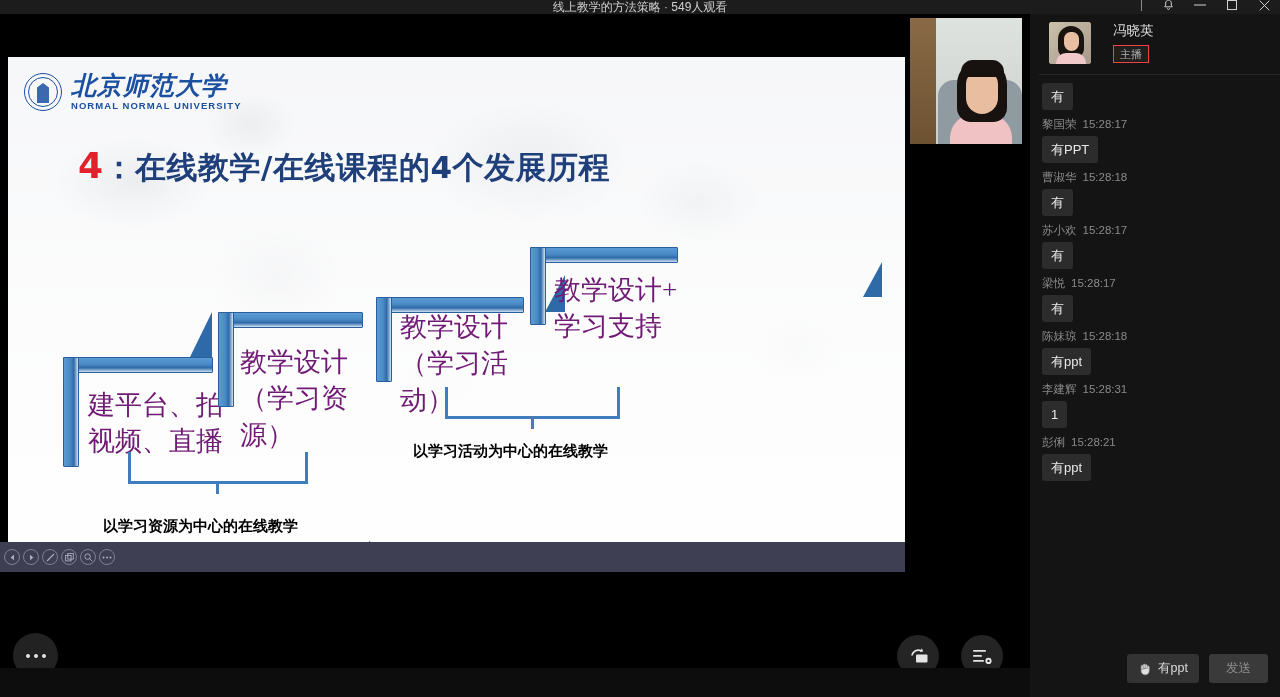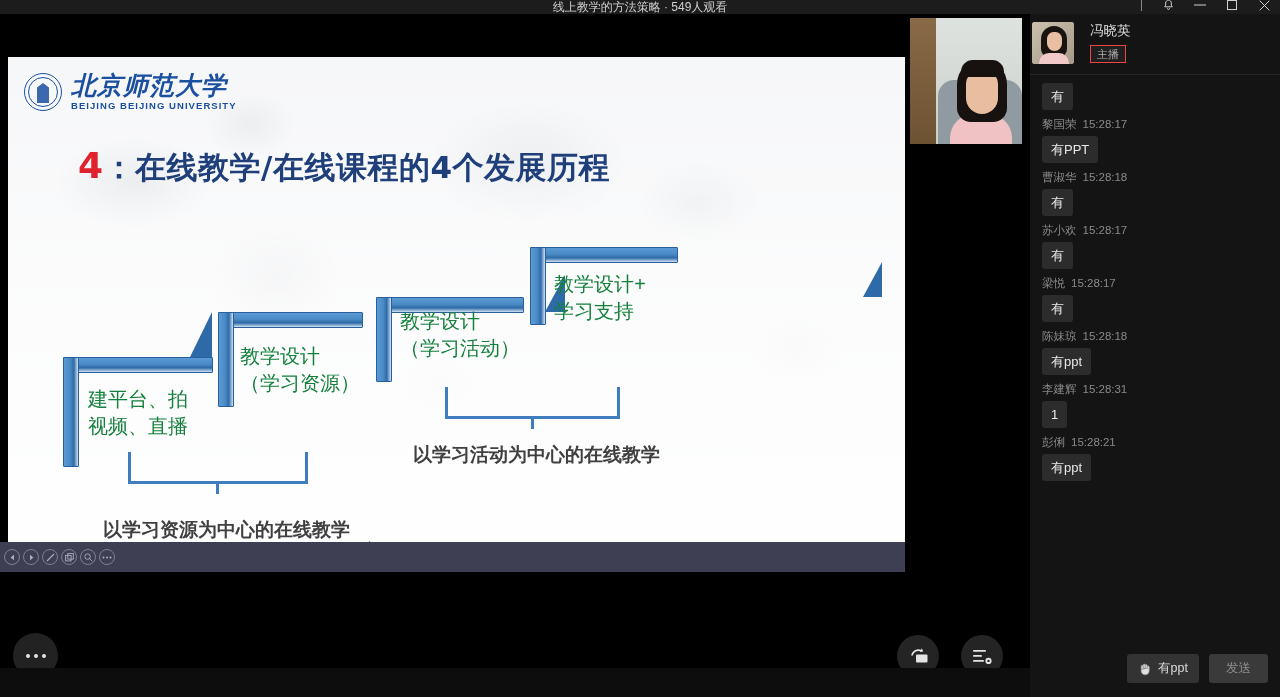--- a/index.html
+++ b/index.html
@@ -104,33 +104,33 @@
   .lbox .arm-v {
     position: absolute; left: 0; top: 0; width: 16px;
     background: linear-gradient(to right, #5b9bd5 0%, #4a8ac4 45%, #2e6aa8 70%, #cfe1f2 100%);
     border: 1px solid #2a5f9e; border-radius: 1px;
   }
   .lbox .tri {
     position: absolute; width: 0; height: 0;
   }
   .lbox-label {
     position: absolute;
-    font-family: Liberation Mono, monospace;
-    font-size: 20px; color: #15803d; line-height: 1.35; white-space: pre-line;
+    font-family: Liberation Serif, serif;
+    font-size: 27px; color: #701a75; line-height: 1.35; white-space: pre-line;
   }
 
   
   .brace { position: absolute; }
   .brace .bl, .brace .br2 { position: absolute; width: 3px; background: #3f7dbd; }
   .brace .bh { position: absolute; height: 3px; background: #3f7dbd; }
   .brace .bt { position: absolute; width: 3px; background: #3f7dbd; }
 
   .caption {
     position: absolute; font-family: Liberation Sans, sans-serif;
-    font-size: 19px; font-weight: 700; color: #404040; white-space: nowrap;
+    font-size: 15px; font-weight: 700; color: #000000; white-space: nowrap;
   }
 
   .cursor-arrow { position: absolute; left: 361px; top: 484px; z-index: 6; }
 
   
   .webcam {
     position: absolute; left: 910px; top: 4px; width: 112px; height: 126px;
     background: #2b2f33; overflow: hidden; z-index: 8;
   }
   .wc-wall-l { position:absolute; left:0; top:0; width:26px; height:100%;
@@ -175,22 +175,23 @@
   }
   #btn-screen { left: 897px; top: 621px; }
   #btn-list   { left: 961px; top: 621px; }
 
   
   .chat {
     position: absolute; left: 1030px; top: 14px; width: 250px; height: 683px;
     background: #141414; display: flex; flex-direction: column;
   }
   .chat-header {
-    display: flex; align-items: flex-start; gap: 16px; padding: 8px 10px 10px 2px;
+    display: flex; align-items: flex-start; gap: 22px; padding: 8px 10px 10px 10px;
     border-bottom: 1px solid #262626;
+    margin-left: 9px;
   }
   .avatar {
     width: 42px; height: 42px; border-radius: 3px; overflow: hidden; position: relative;
     background: #b7ae9a; flex: none;
   }
   .av-bg { position:absolute; inset:0; background: linear-gradient(135deg,#cbc1ab,#a6998a); }
   .av-hair { position:absolute; left:9px; top:4px; width:26px; height:32px; background:#1a1410; border-radius:13px 13px 9px 9px;}
   .av-face { position:absolute; left:15px; top:10px; width:15px; height:19px; background:#e9bfa3; border-radius:7px 7px 8px 8px;}
   .av-body { position:absolute; left:7px; top:31px; width:30px; height:14px; background:#f2c9c9; border-radius:10px 10px 0 0;}
   .chat-name { color: #dcdcdc; font-size: 13.5px; line-height: 16px; padding-top: 1px; }
@@ -266,21 +267,21 @@
 
   <div class="stage">
 
     <div class="slide">
       <div class="slide-inner">
 
         <div class="logo">
           <div class="logo-seal"></div>
           <div>
             <div class="logo-text-cn">北京师范大学</div>
-            <div class="logo-text-en">BEIJING BEIJING UNIVERSITY</div>
+            <div class="logo-text-en">NORMAL NORMAL UNIVERSITY</div>
           </div>
         </div>
 
         <div class="slide-title">
           <span class="num">4</span><span>：在线教学/在线课程的4个发展历程</span>
         </div>
 
         <div class="lbox" style="left:55px; top:300px; width:150px; height:110px;">
           <div class="arm-h" style="left:0; top:0; width:150px;"></div>
           <div class="arm-v" style="left:0; top:0; height:110px;"></div>

